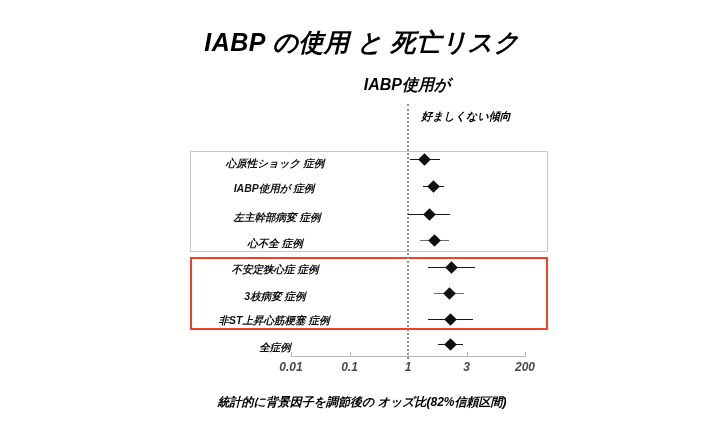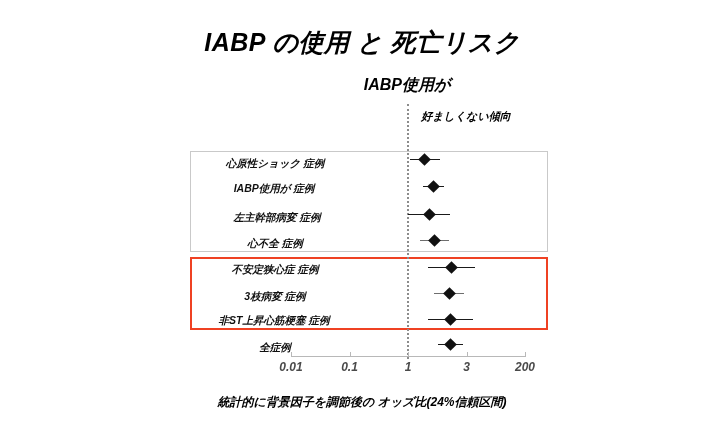--- a/index.html
+++ b/index.html
@@ -225,15 +225,15 @@
         <div class="tick-label" style="left: 349.5px;">0.1</div>
         <div class="tick-mark" style="left: 408px;"></div>
         <div class="tick-label" style="left: 408px;">1</div>
         <div class="tick-mark" style="left: 466.5px;"></div>
         <div class="tick-label" style="left: 466.5px;">3</div>
         <div class="tick-mark" style="left: 525px;"></div>
         <div class="tick-label" style="left: 525px;">200</div>
       </div>
   </div>
 
-  <div id="caption">統計的に背景因子を調節後の  オッズ比(24%信頼区間)</div>
+  <div id="caption">統計的に背景因子を調節後の  オッズ比(82%信頼区間)</div>
 
 </div>
 
 </body></html>

